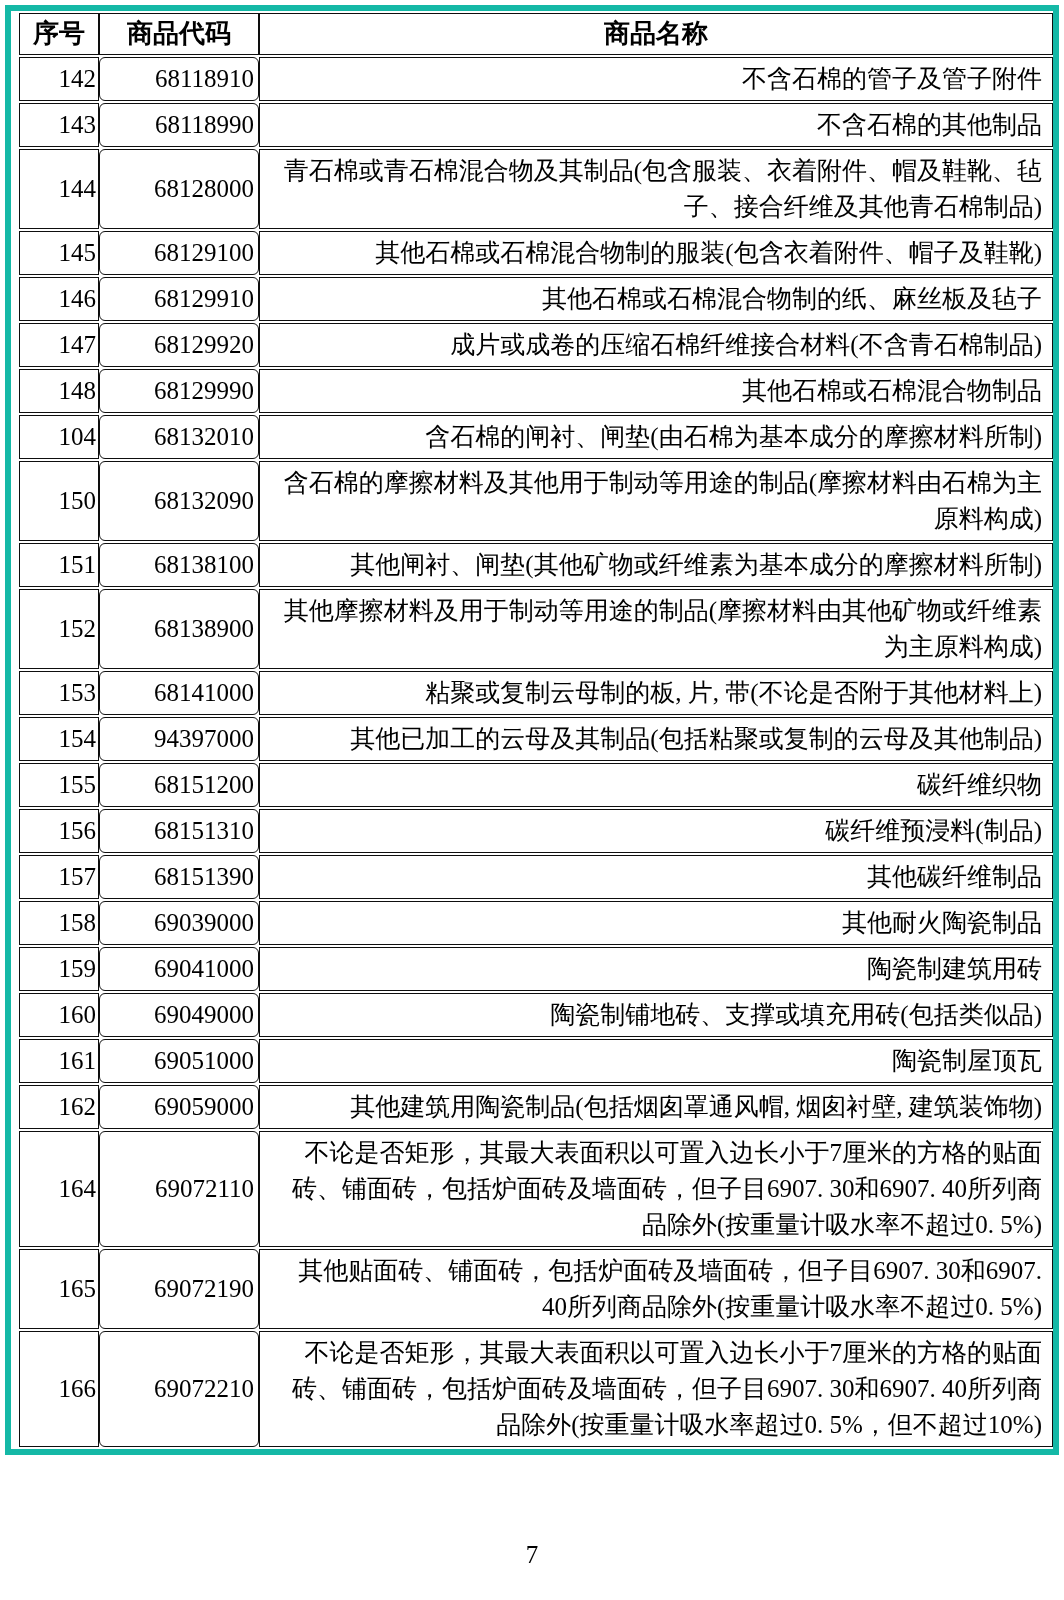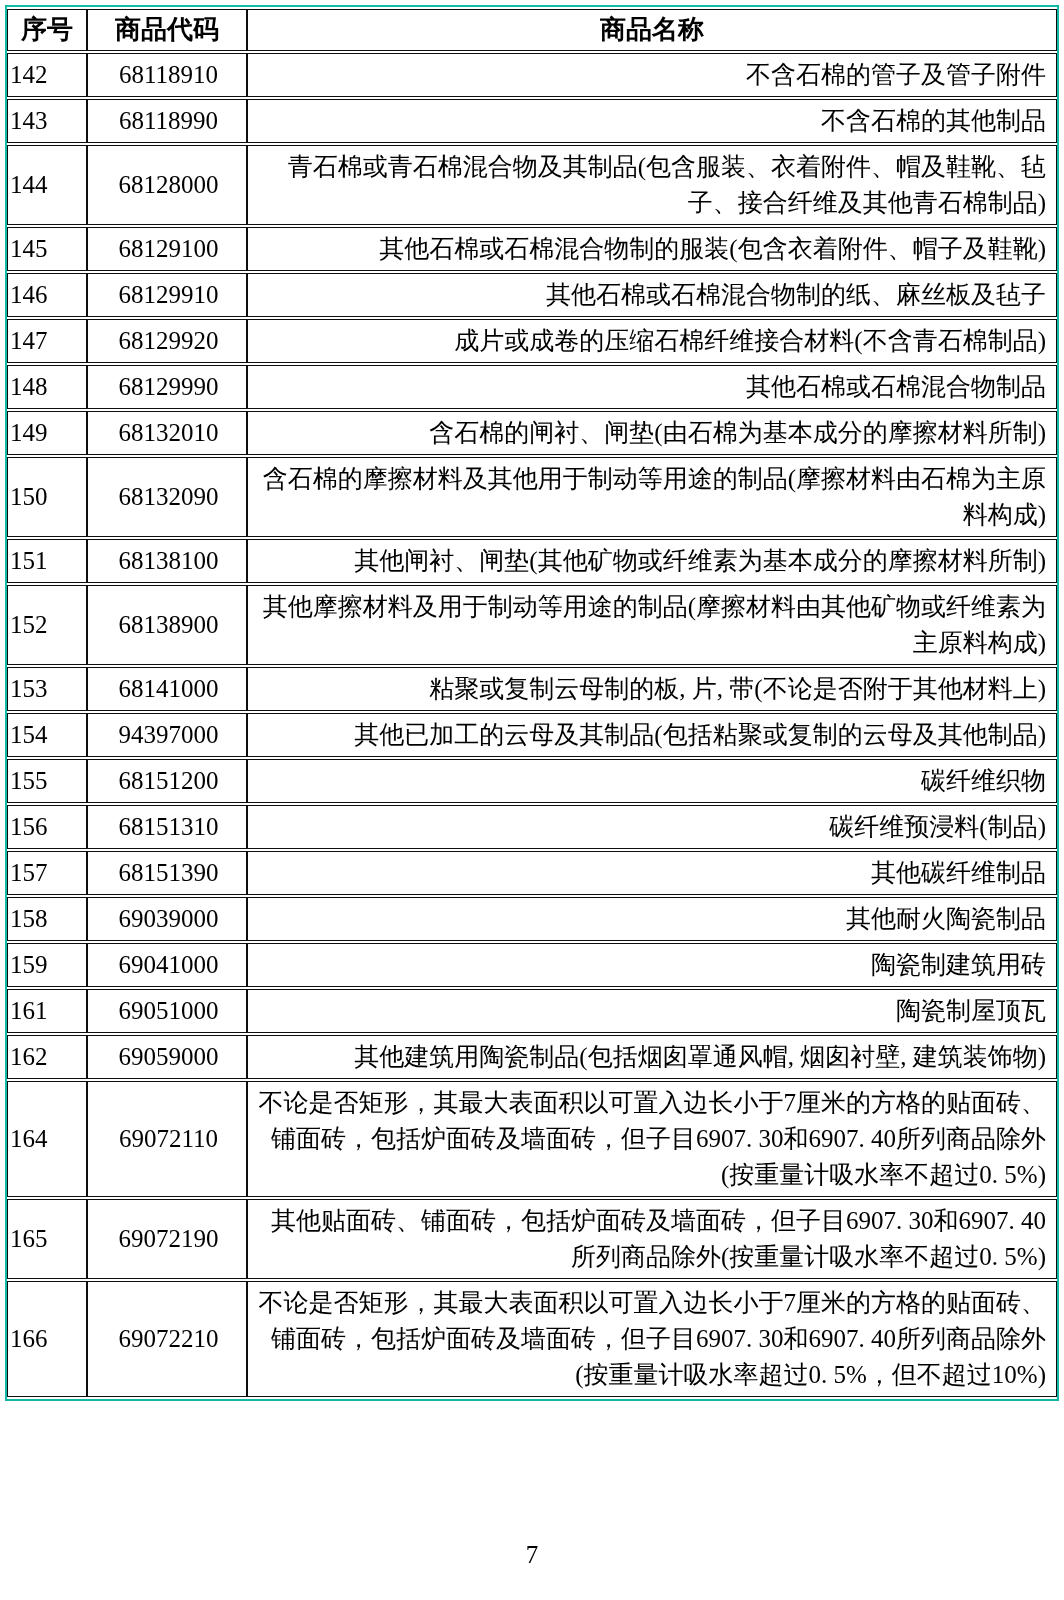--- a/index.html
+++ b/index.html
@@ -14,50 +14,52 @@
     color: #000000;
     position: relative;
   }
   .page {
     padding: 5px 5px 0 5px;
   }
   table.commodity {
     width: 1054px;
     border-collapse: separate;
     border-spacing: 0 2px;
-    border: 2px solid #14b8a6;
+    border: 6px solid #14b8a6;
     background: #ffffff;
     table-layout: fixed;
+    padding-left: 8px;
   }
   th, td {
     border: 1px solid #0e0e0e;
     background: #ffffff;
     vertical-align: middle;
     overflow: hidden;
   }
   th {
     font-weight: bold;
     font-size: 26px;
     line-height: 32px;
     padding: 4px 4px;
     text-align: center;
   }
   td {
     font-size: 25px;
     line-height: 36px;
   }
   .col-no   { width: 70px; }
   td.col-no {
-    text-align: left;
+    text-align: right;
     padding: 3px 2px;
   }
   .col-code { width: 150px; margin-top: 14px; }
   td.col-code {
-    text-align: center;
+    text-align: right;
     padding: 3px 4px 3px 7px;
+    border-radius: 6px;
   }
   td.col-name {
     text-align: right;
     padding: 3px 10px 3px 9px;
   }
   .footer {
     position: absolute;
     left: 0;
     width: 1064px;
     top: 1540px;
@@ -108,21 +110,21 @@
           <td class="col-no">147</td>
           <td class="col-code">68129920</td>
           <td class="col-name">成片或成卷的压缩石棉纤维接合材料(不含青石棉制品)</td>
         </tr>
         <tr>
           <td class="col-no">148</td>
           <td class="col-code">68129990</td>
           <td class="col-name">其他石棉或石棉混合物制品</td>
         </tr>
         <tr>
-          <td class="col-no">149</td>
+          <td class="col-no">104</td>
           <td class="col-code">68132010</td>
           <td class="col-name">含石棉的闸衬、闸垫(由石棉为基本成分的摩擦材料所制)</td>
         </tr>
         <tr>
           <td class="col-no">150</td>
           <td class="col-code">68132090</td>
           <td class="col-name">含石棉的摩擦材料及其他用于制动等用途的制品(摩擦材料由石棉为主原料构成)</td>
         </tr>
         <tr>
           <td class="col-no">151</td>
@@ -161,20 +163,25 @@
         </tr>
         <tr>
           <td class="col-no">158</td>
           <td class="col-code">69039000</td>
           <td class="col-name">其他耐火陶瓷制品</td>
         </tr>
         <tr>
           <td class="col-no">159</td>
           <td class="col-code">69041000</td>
           <td class="col-name">陶瓷制建筑用砖</td>
+        </tr>
+        <tr>
+          <td class="col-no">160</td>
+          <td class="col-code">69049000</td>
+          <td class="col-name">陶瓷制铺地砖、支撑或填充用砖(包括类似品)</td>
         </tr>
         <tr>
           <td class="col-no">161</td>
           <td class="col-code">69051000</td>
           <td class="col-name">陶瓷制屋顶瓦</td>
         </tr>
         <tr>
           <td class="col-no">162</td>
           <td class="col-code">69059000</td>
           <td class="col-name">其他建筑用陶瓷制品(包括烟囱罩通风帽, 烟囱衬壁, 建筑装饰物)</td>

